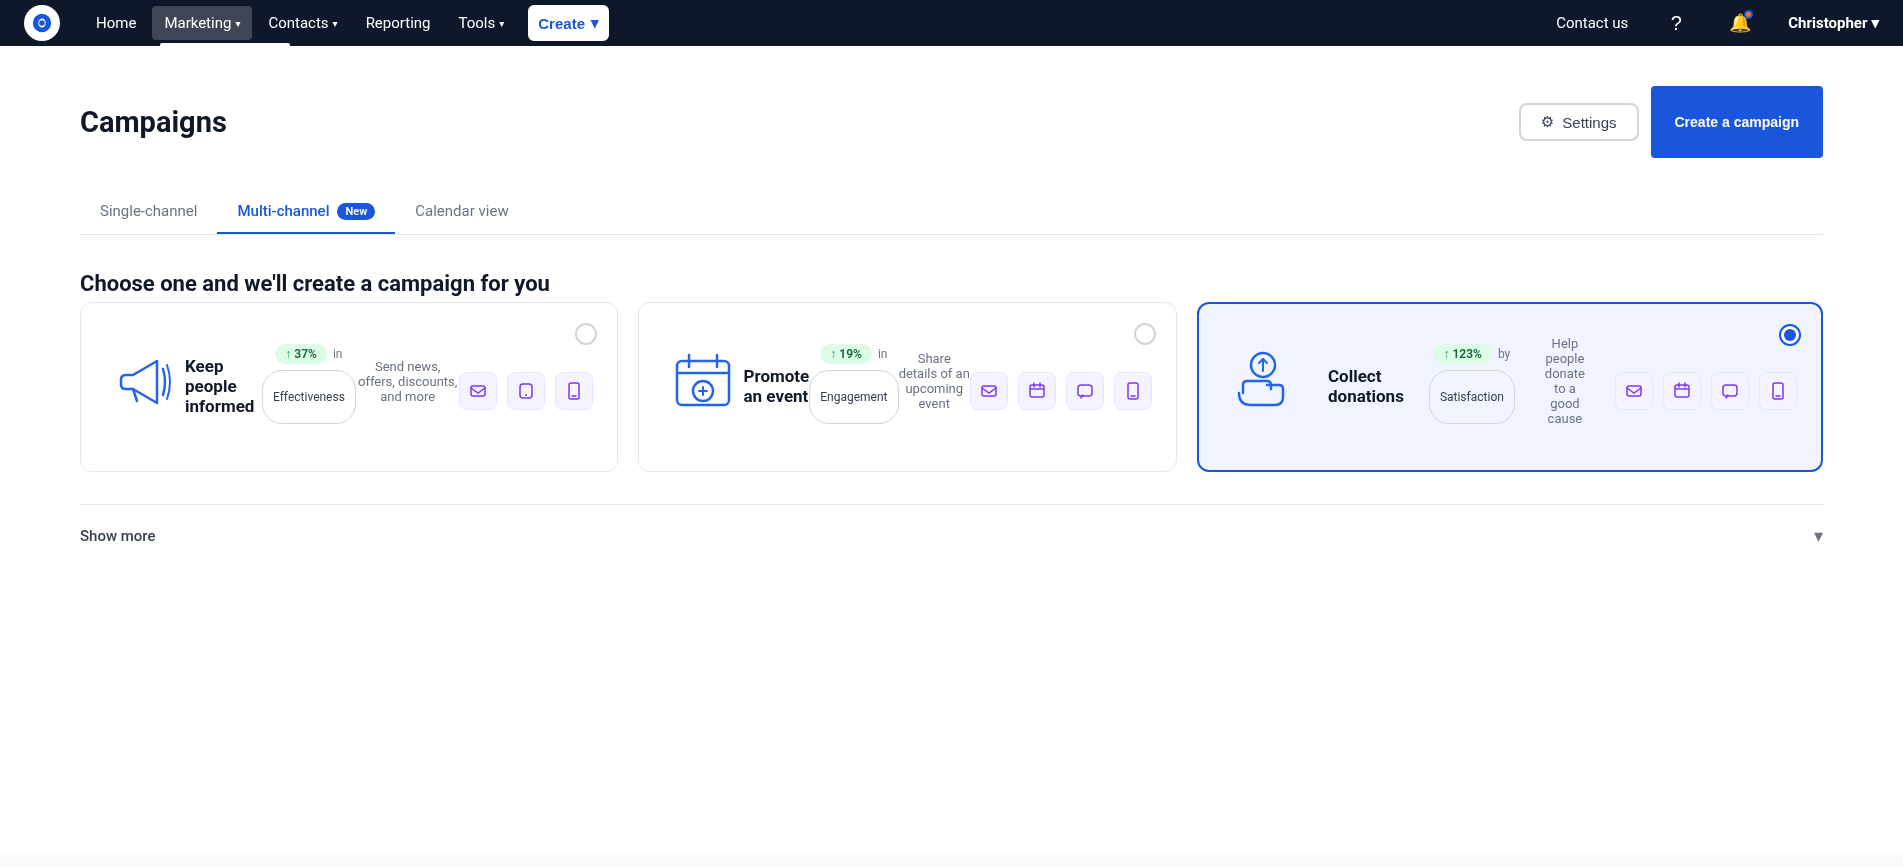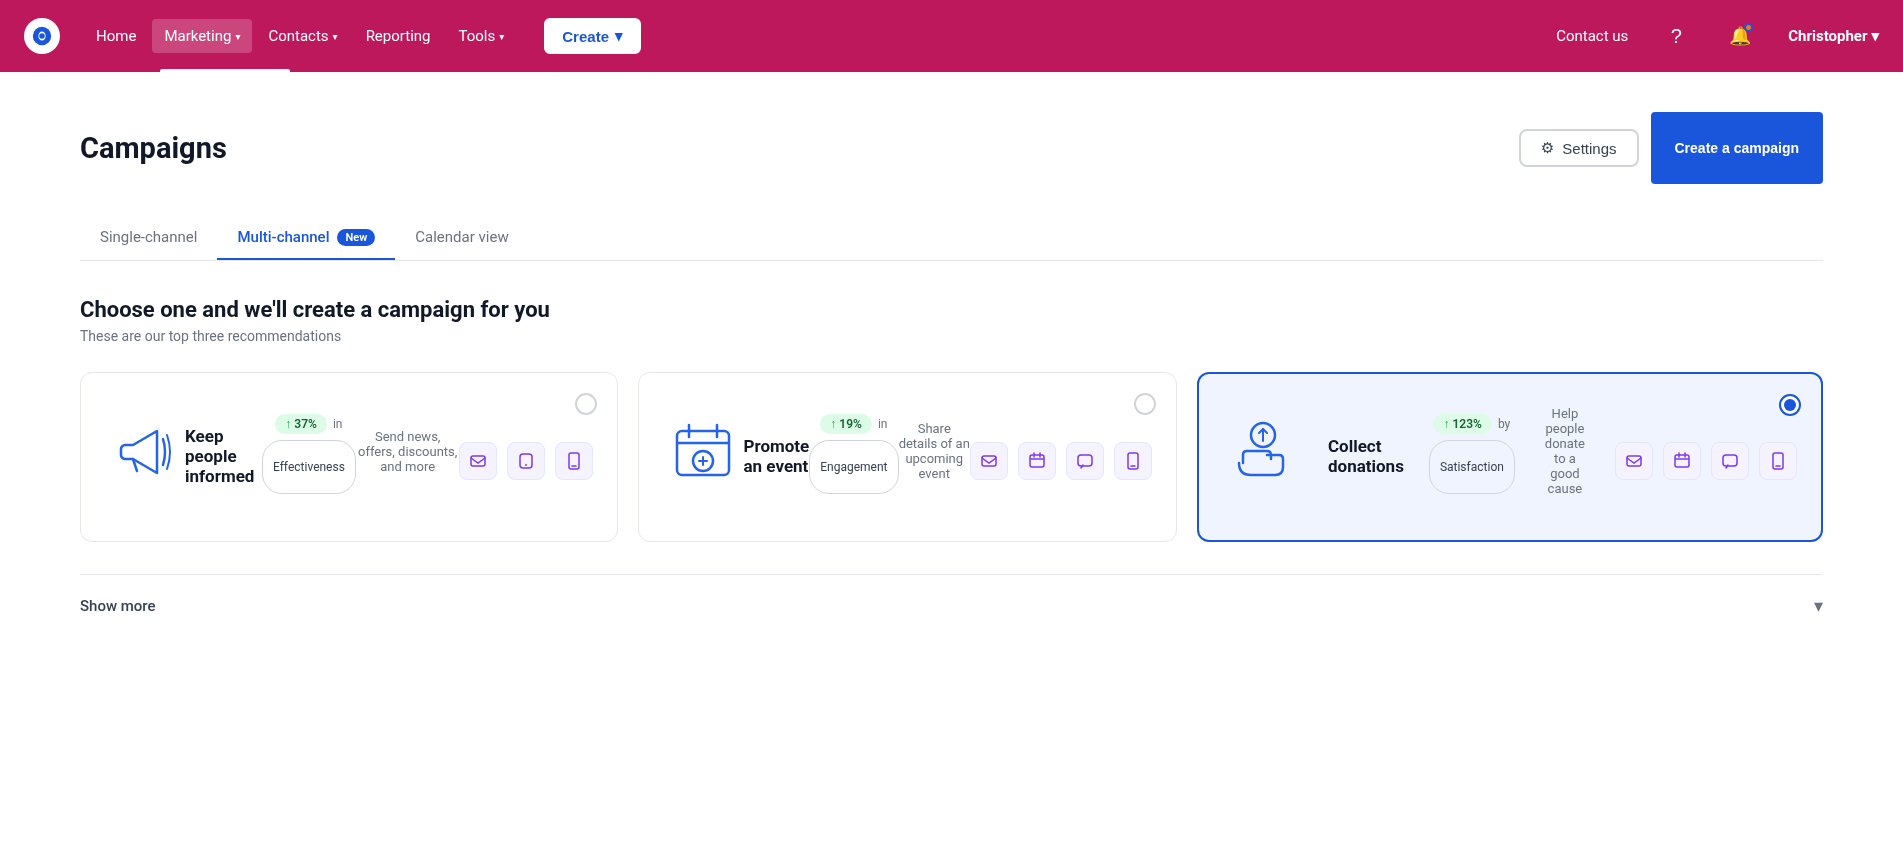--- a/index.html
+++ b/index.html
@@ -1,23 +1,23 @@
 <!DOCTYPE html>
 <html><head>
   <meta charset="utf-8">
   <style>
     * { box-sizing: border-box; margin: 0; padding: 0; }
     body { font-family: -apple-system, BlinkMacSystemFont, 'Segoe UI', Roboto, sans-serif; background: #f8f9fa; min-height: 867px; }
 
     
     .navbar {
-      background: #be185d;
+      background: #0f172a;
       display: flex;
       align-items: center;
-      height: 72px;
+      height: 46px;
       padding: 0 24px;
       gap: 8px;
       position: relative;
     }
     .nav-logo {
       width: 36px; height: 36px;
       background: white;
       border-radius: 50%;
       display: flex; align-items: center; justify-content: center;
       margin-right: 16px;
@@ -32,24 +32,24 @@
       padding: 8px 12px; border-radius: 4px; cursor: pointer;
       display: flex; align-items: center; gap: 4px;
       text-decoration: none; white-space: nowrap;
       background: transparent; border: none;
     }
     .nav-link.active { background: rgba(255,255,255,0.2); }
     .nav-link .chevron { font-size: 10px; }
     .nav-create-btn {
       background: white; color: #1a56db;
       border: 2px solid white;
-      border-radius: 6px; padding: 7px 16px;
+      border-radius: 6px; padding: 7px 8px;
       font-size: 15px; font-weight: 600;
       cursor: pointer; display: flex; align-items: center; gap: 6px;
-      margin-left: 24px;
+      margin-left: 8px;
     }
     .nav-right {
       display: flex; align-items: center; gap: 32px; margin-left: auto;
     }
     .nav-contact { color: white; font-size: 15px; font-weight: 400; cursor: pointer; white-space: nowrap; }
     .nav-icon-btn {
       color: white; background: none; border: none; cursor: pointer;
       width: 32px; height: 32px; display: flex; align-items: center; justify-content: center;
       border-radius: 50%; font-size: 18px; position: relative;
     }
@@ -237,21 +237,20 @@
   <div class="tabs">
     <a class="tab">Single-channel</a>
     <a class="tab active">
       <span>Multi-channel</span>
       <span class="new-badge">New</span>
     </a>
     <a class="tab">Calendar view</a>
   </div>
 
   <h2 class="section-heading">Choose one and we'll create a campaign for you</h2>
-  <p class="section-sub">These are our top three recommendations</p>
 
   <div class="cards-row">
 
     <div class="campaign-card">
       <div class="card-radio"></div>
       <div class="card-icon">
         <svg width="80" height="80" viewBox="0 0 80 80" fill="none">
           <path d="M52 20 L28 34 L20 34 C18 34 16 36 16 38 L16 44 C16 46 18 48 20 48 L28 48 L52 62 Z" stroke="#2563eb" stroke-width="2.5" fill="none" stroke-linejoin="round"></path>
           <path d="M28 48 L32 60" stroke="#2563eb" stroke-width="2.5" stroke-linecap="round"></path>
           <path d="M58 28 Q62 41 58 54" stroke="#2563eb" stroke-width="2.5" stroke-linecap="round" fill="none"></path>

